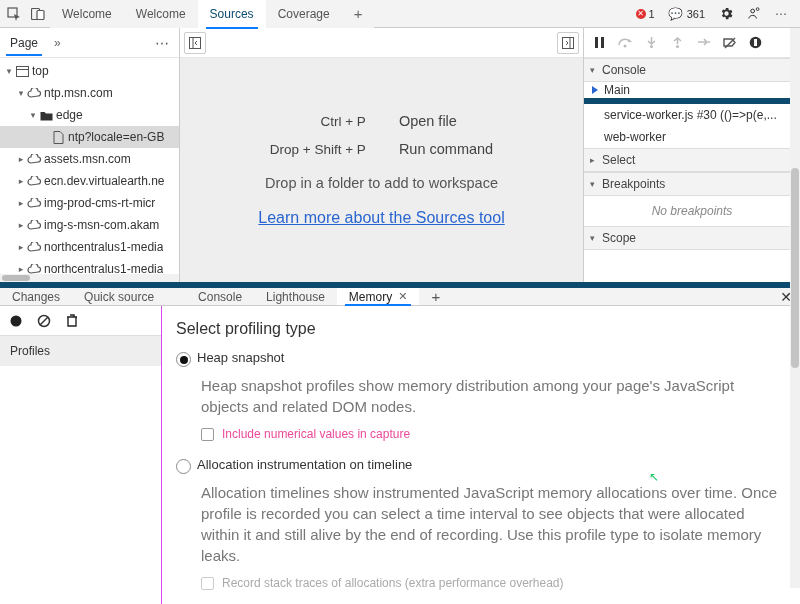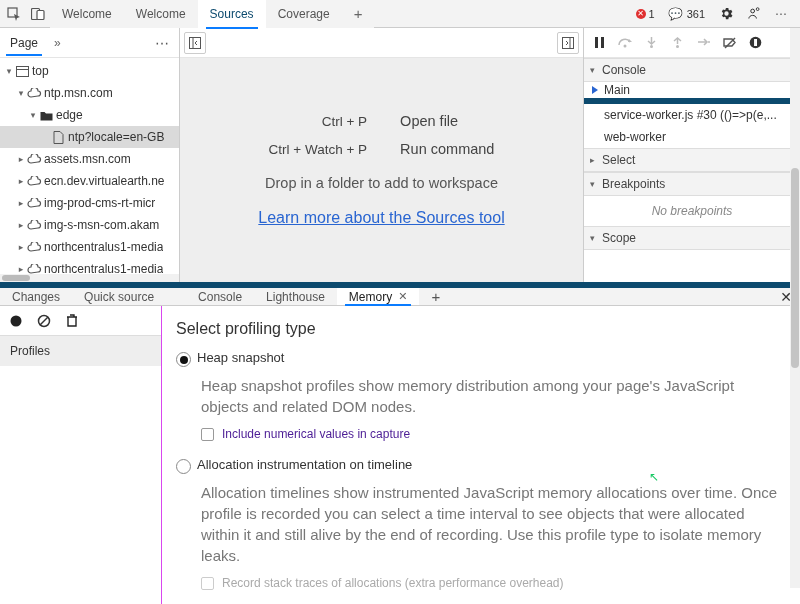--- a/index.html
+++ b/index.html
@@ -158,21 +158,21 @@
   .radio {
     width:15px;height:15px;border:1.5px solid #888;border-radius:50%;margin-top:2px;
     display:flex;align-items:center;justify-content:center; flex-shrink:0;
   }
   .radio.checked::after{ content:""; width:8px;height:8px;border-radius:50%;background:#111;}
   .opt-label { font-size:13px; color:#333; }
   .opt-desc { font-size:15px; color:#777; line-height:1.4; margin-left:25px; margin-bottom:10px;}
   .checkbox-row { display:flex; align-items:center; gap:8px; margin-left:25px; margin-bottom:16px;}
   .cbox { width:13px;height:13px;border:1.5px solid #999;border-radius:2px;}
   .cbox.lt{ border-color:#ccc;}
-  .ck-lbl { font-size:12px; color:#4c1d95;}
+  .ck-lbl { font-size:12px; color:#ec4899;}
   .ck-lbl.lt{ color:#aaa;}
 
   svg { display:block; }
   .cursor-ptr{
     position:absolute; left:649px; top:470px;
     color:#18c964; font-size:12px;
     pointer-events:none;
   }
 </style>
 </head>
@@ -343,21 +343,21 @@
             <rect x="0.5" y="0.5" width="11" height="11" fill="none" stroke="#555"></rect>
             <path d="M8 1v10" stroke="#555"></path>
             <path d="M4 4 L6 6 L4 8" fill="none" stroke="#555"></path>
           </svg>
       </div>
     </div>
     <div class="source-body">
       <div class="hint-grid">
         <div class="hint-key">Ctrl + P</div>
         <div class="hint-val">Open file</div>
-        <div class="hint-key">Ctrl + Watch + P</div>
+        <div class="hint-key">Drop + Shift + P</div>
         <div class="hint-val">Run command</div>
       </div>
       <div>Drop in a folder to add to workspace</div>
       <div class="source-link">Learn more about the Sources tool</div>
     </div>
   </div>
 
   <div class="right-pane">
     <div class="dbg-toolbar">
       <div class="btn">

